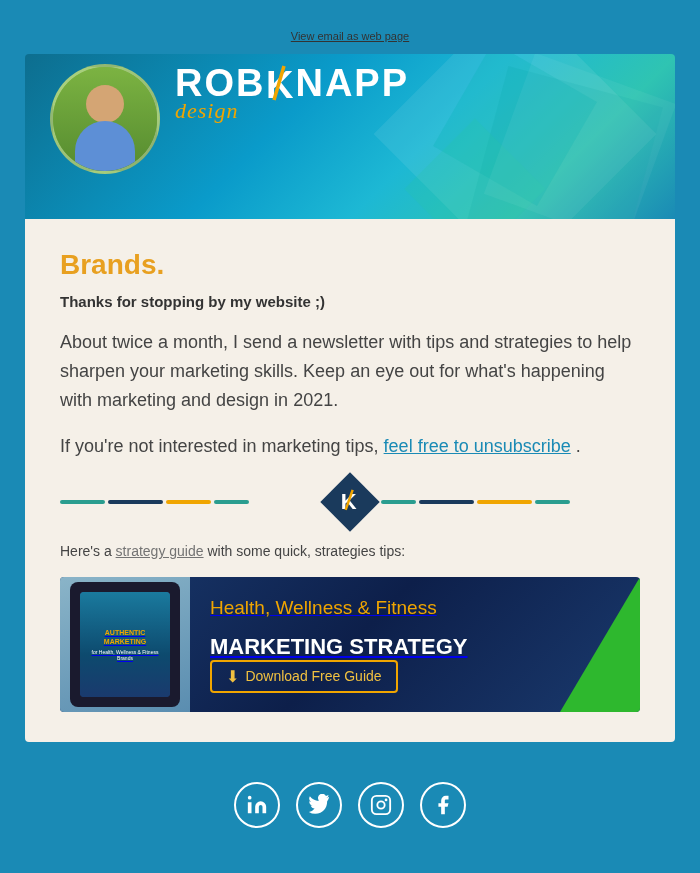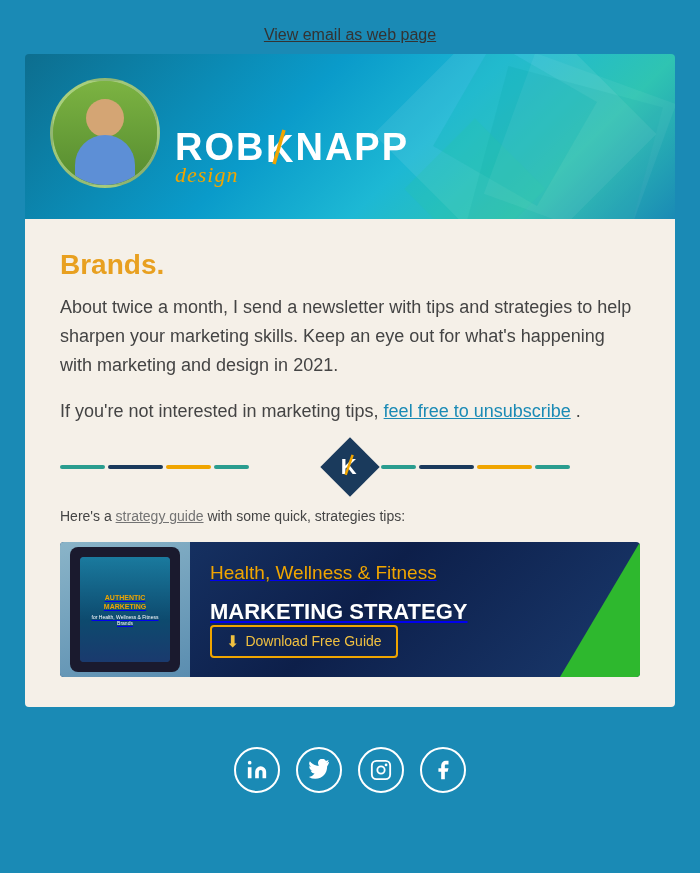--- a/index.html
+++ b/index.html
@@ -14,40 +14,40 @@
     }
 
     
     .top-link-bar {
       width: 700px;
       text-align: center;
       padding: 6px 0 10px;
     }
     .top-link-bar a {
       color: #333;
-      font-size: 16px;
+      font-size: 11px;
       text-decoration: underline;
     }
 
     
     .email-container {
       width: 650px;
       background: transparent;
     }
 
     
     .header-banner {
       width: 100%;
       height: 165px;
       background: linear-gradient(135deg, #0d6e8f 0%, #0a9bca 40%, #1db8d4 60%, #2fc4b2 80%, #1a8ab5 100%);
       position: relative;
       overflow: hidden;
       display: flex;
-      align-items: flex-end;
-      padding: 31px 25px;
+      align-items: flex-start;
+      padding: 10px 25px;
       border-radius: 4px 4px 0 0;
     }
 
     
     .header-banner::before {
       content: '';
       position: absolute;
       right: 60px;
       top: -20px;
       width: 200px;
@@ -477,20 +477,21 @@
         </span>
         <span>NAPP</span>
       </div>
       <div class="logo-design">design</div>
     </div>
   </div>
 
   <div class="main-content">
 
     <div class="greeting">Brands.</div>
+    <div class="subtitle">Thanks for stopping by my website ;)</div>
 
     <p class="body-text">About twice a month, I send a newsletter with tips and strategies to help sharpen your marketing skills. Keep an eye out for what's happening with marketing and design in 2021.</p>
 
     <p class="body-text">
       <span>If you're not interested in marketing tips, </span>
       <a href="#" class="unsubscribe-link">feel free to unsubscribe</a>
       <span>.</span>
     </p>
 
     <div class="divider-section">

